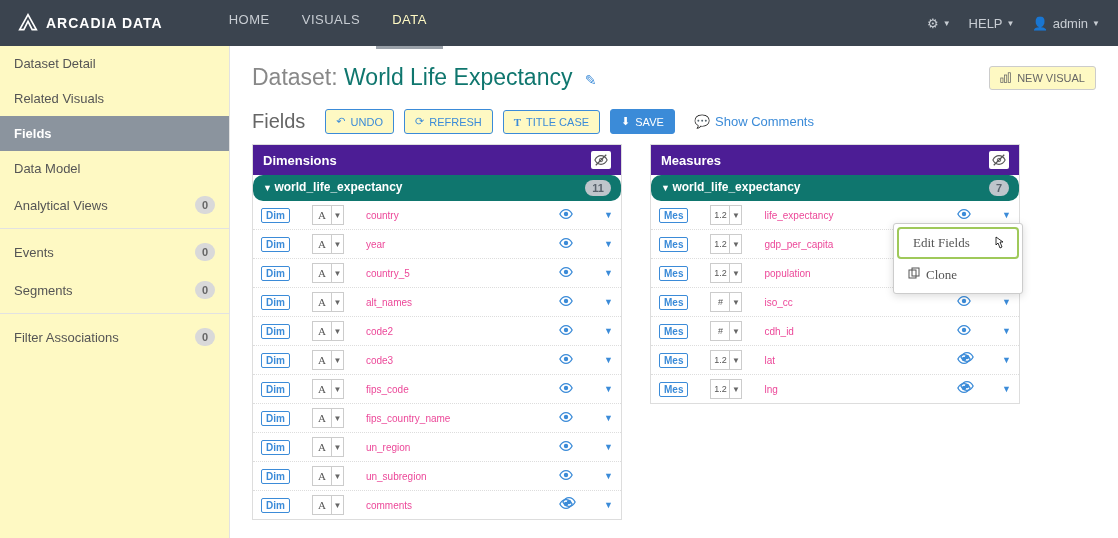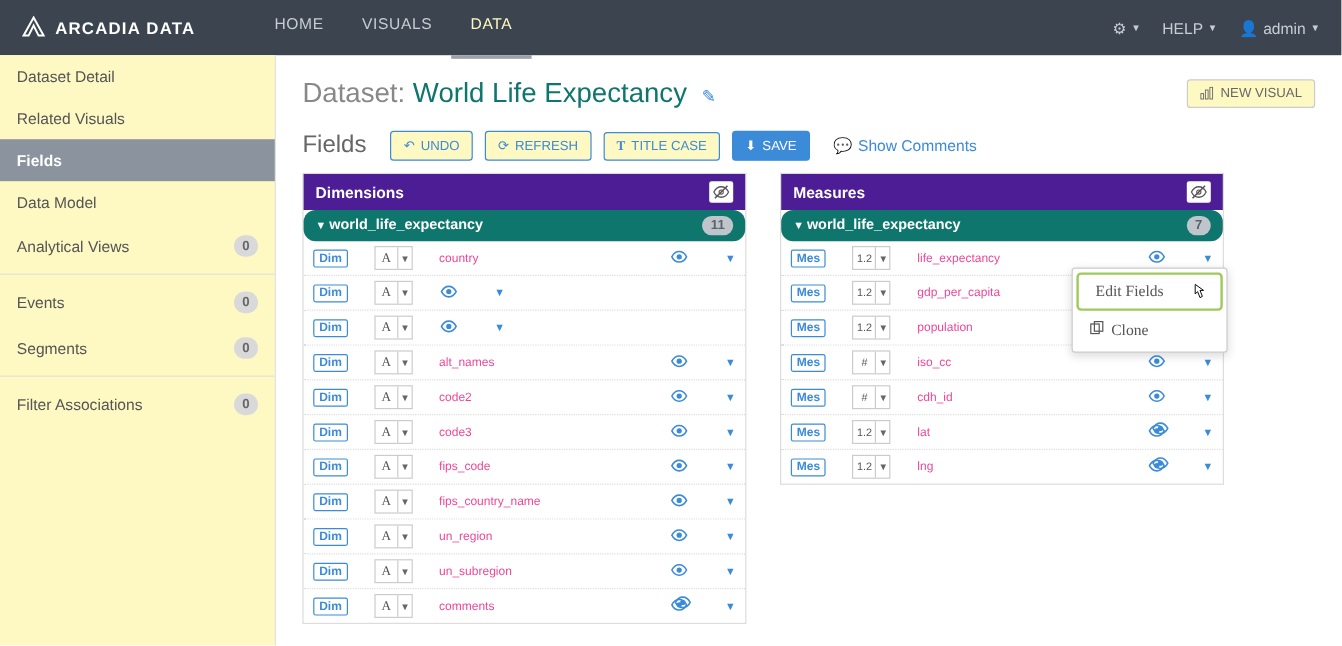--- a/index.html
+++ b/index.html
@@ -193,32 +193,34 @@
                   <circle cx="8" cy="8" r="2.5" fill="#3b8bd8"></circle>
                 </svg></span>
               <span class="menuarrow">▼</span>
             </div>
             <div class="row">
               <span class="tag">Dim</span>
               <span class="typebox">
                 <span class="t">A</span>
                 <span class="chev">▼</span>
               </span>
-              <span style="color: rgb(59, 139, 216); cursor: pointer; position: relative; display: inline-block; width: 20px;"><svg viewBox="0 0 16 16" width="16" height="14">
-                  <path d="M1 8 C3 4 6 3 8 3 C10 3 13 4 15 8 C13 12 10 13 8 13 C6 13 3 12 1 8 Z" fill="none" stroke="#3b8bd8" stroke-width="1.5"></path>
-                  <circle cx="8" cy="8" r="2.5" fill="#3b8bd8"></circle>
-                </svg></span>
-              <span class="menuarrow">▼</span>
-            </div>
-            <div class="row">
-              <span class="tag">Dim</span>
-              <span class="typebox">
-                <span class="t">A</span>
-                <span class="chev">▼</span>
-              </span>
+              <span class="fname">year</span>
+              <span style="color: rgb(59, 139, 216); cursor: pointer; position: relative; display: inline-block; width: 20px;"><svg viewBox="0 0 16 16" width="16" height="14">
+                  <path d="M1 8 C3 4 6 3 8 3 C10 3 13 4 15 8 C13 12 10 13 8 13 C6 13 3 12 1 8 Z" fill="none" stroke="#3b8bd8" stroke-width="1.5"></path>
+                  <circle cx="8" cy="8" r="2.5" fill="#3b8bd8"></circle>
+                </svg></span>
+              <span class="menuarrow">▼</span>
+            </div>
+            <div class="row">
+              <span class="tag">Dim</span>
+              <span class="typebox">
+                <span class="t">A</span>
+                <span class="chev">▼</span>
+              </span>
+              <span class="fname">country_5</span>
               <span style="color: rgb(59, 139, 216); cursor: pointer; position: relative; display: inline-block; width: 20px;"><svg viewBox="0 0 16 16" width="16" height="14">
                   <path d="M1 8 C3 4 6 3 8 3 C10 3 13 4 15 8 C13 12 10 13 8 13 C6 13 3 12 1 8 Z" fill="none" stroke="#3b8bd8" stroke-width="1.5"></path>
                   <circle cx="8" cy="8" r="2.5" fill="#3b8bd8"></circle>
                 </svg></span>
               <span class="menuarrow">▼</span>
             </div>
             <div class="row">
               <span class="tag">Dim</span>
               <span class="typebox">
                 <span class="t">A</span>

